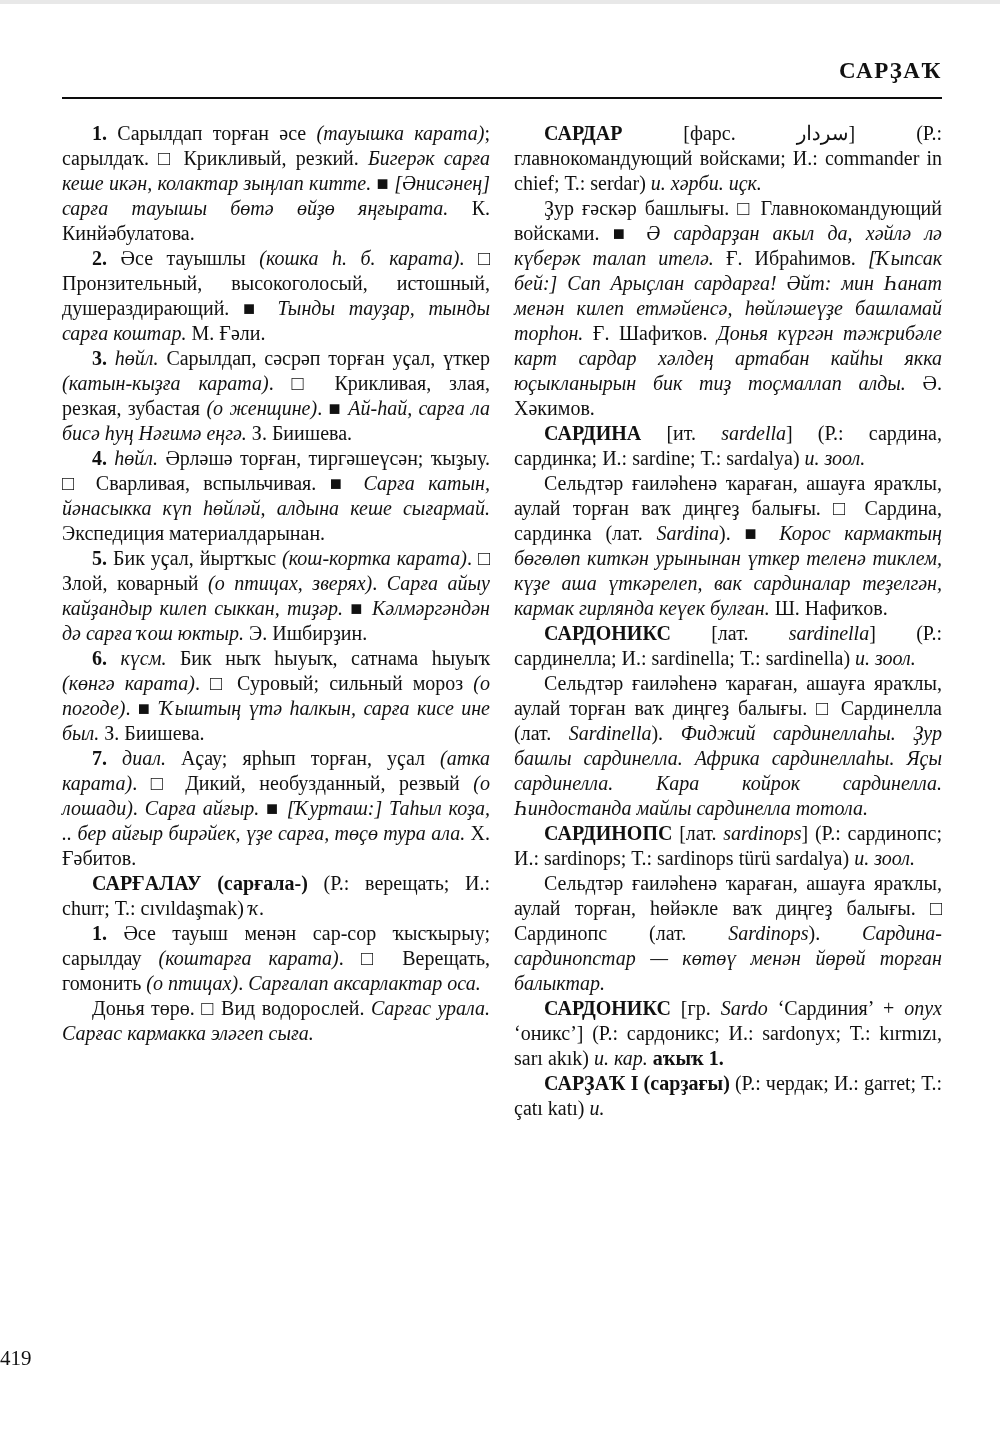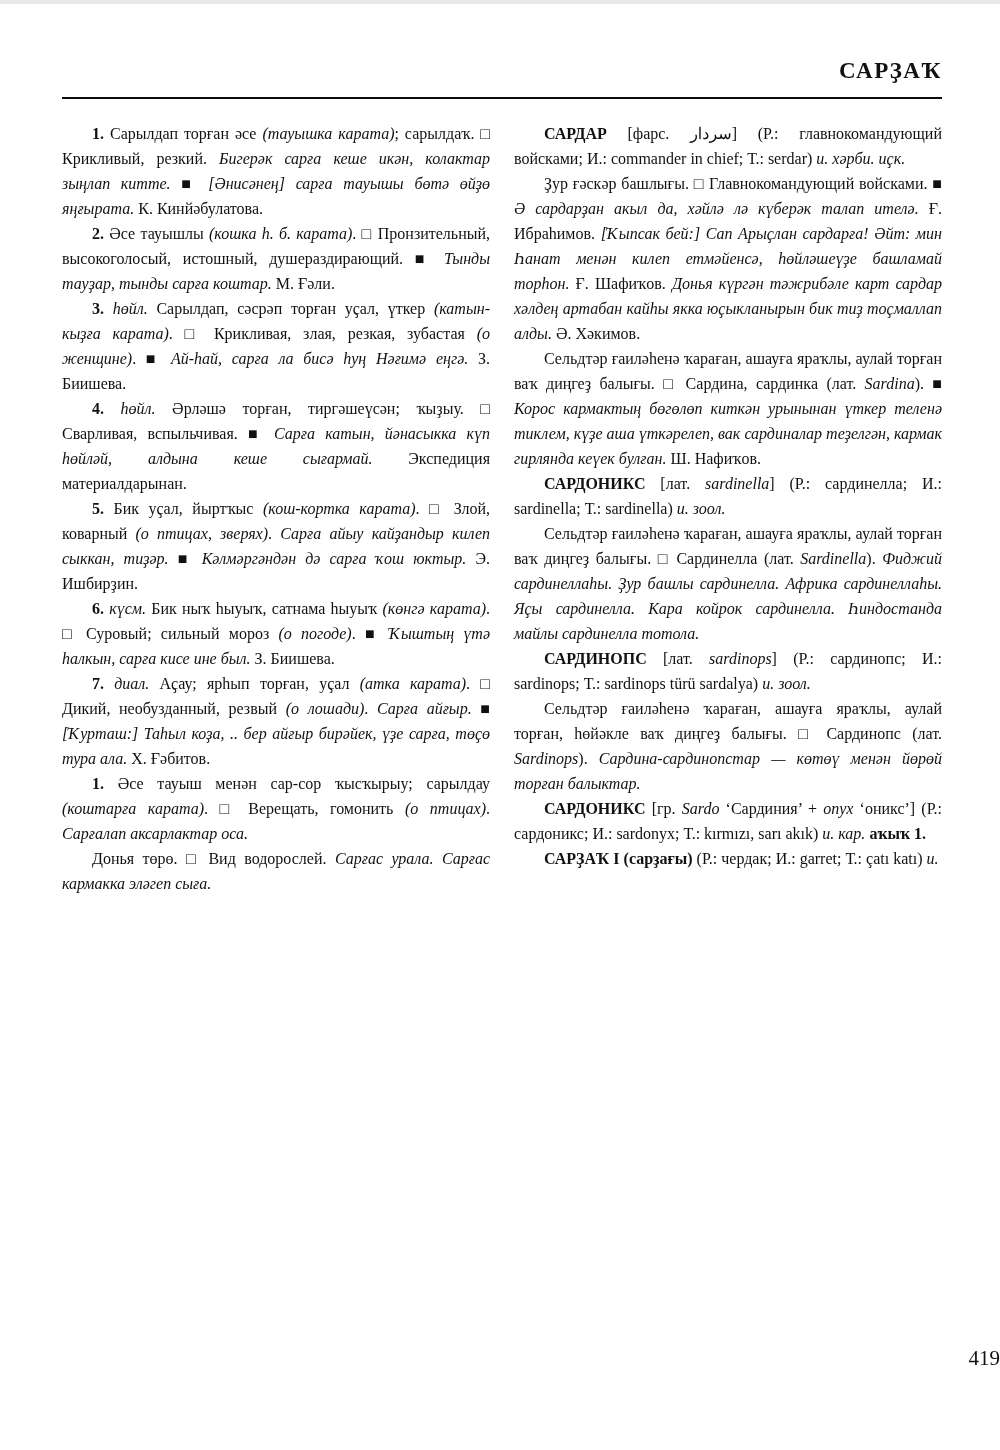--- a/index.html
+++ b/index.html
@@ -32,36 +32,36 @@
     border-top: 2.5px solid #0d0d0d;
     margin-top: 13px;
   }
   .columns {
     display: flex;
     gap: 24px;
     margin-top: 22px;
   }
   .col {
     width: 428px;
-    font-size: 16px;
+    font-size: 20px;
     line-height: 25px;
     text-align: justify;
   }
   .col p {
     text-indent: 30px;
     margin: 0;
   }
   .b  { font-weight: bold; }
   .i  { font-style: italic; }
   .page-number {
     position: absolute;
     left: 0;
     top: 1342px;
     width: 100%;
-    text-align: right;
+    text-align: left;
     font-size: 21px;
   }
 </style>
 </head>
 <body>
 
 <div class="page">
   <div class="content">
 
     <div class="runhead">САРҘАҠ</div>
@@ -70,27 +70,29 @@
     <div class="columns">
 
       <div class="col">
         <p><span class="b">1. </span><span>Сарылдап торған әсе </span><span class="i">(тауышка карата)</span><span>; сарылдаҡ. □ Крикливый, резкий. </span><span class="i">Бигерәк сарға кеше икән, колактар зыңлап китте.</span><span> ■ </span><span class="i">[Әнисәнең] сарға тауышы бөтә өйҙө яңғырата.</span><span> К. Кинйәбулатова.</span></p>
         <p><span class="b">2. </span><span>Әсе тауышлы </span><span class="i">(кошка һ. б. карата)</span><span>. □ Пронзительный, высокоголосый, истошный, душераздирающий. ■ </span><span class="i">Тынды тауҙар, тынды сарға коштар.</span><span> М. Ғәли.</span></p>
         <p><span class="b">3. </span><span class="i">һөйл. </span><span>Сарылдап, сәсрәп торған уҫал, үткер </span><span class="i">(катын-кыҙға карата)</span><span>. □ Крикливая, злая, резкая, зубастая </span><span class="i">(о женщине)</span><span>. ■ </span><span class="i">Ай-һай, сарға ла бисә һуң Нәғимә еңгә.</span><span> З. Биишева.</span></p>
         <p><span class="b">4. </span><span class="i">һөйл. </span><span>Әрләшә торған, тиргәшеүсән; ҡыҙыу. □ Сварливая, вспыльчивая. ■ </span><span class="i">Сарға катын, йәнасыкка күп һөйләй, алдына кеше сығармай.</span><span> Экспедиция материалдарынан.</span></p>
         <p><span class="b">5. </span><span>Бик уҫал, йыртҡыс </span><span class="i">(кош-кортка карата)</span><span>. □ Злой, коварный </span><span class="i">(о птицах, зверях)</span><span>. </span><span class="i">Сарға айыу кайҙандыр килеп сыккан, тиҙәр.</span><span> ■ </span><span class="i">Кәлмәргәндән дә сарға ҡош юктыр.</span><span> Э. Ишбирҙин.</span></p>
         <p><span class="b">6. </span><span class="i">күсм. </span><span>Бик ныҡ һыуыҡ, сатнама һыуыҡ </span><span class="i">(көнгә карата)</span><span>. □ Суровый; сильный мороз </span><span class="i">(о погоде)</span><span>. ■ </span><span class="i">Ҡыштың үтә һалкын, сарға кисе ине был.</span><span> З. Биишева.</span></p>
         <p><span class="b">7. </span><span class="i">диал. </span><span>Аҫау; ярһып торған, уҫал </span><span class="i">(атка карата)</span><span>. □ Дикий, необузданный, резвый </span><span class="i">(о лошади)</span><span>. </span><span class="i">Сарға айғыр.</span><span> ■ </span><span class="i">[Ҡурташ:] Таһыл коҙа, .. бер айғыр бирәйек, үҙе сарға, төҫө тура ала.</span><span> Х. Ғәбитов.</span></p>
+        <p><span class="b">САРҒАЛАУ (сарғала-) </span><span>(Р.: верещать; И.: churr; Т.: cıvıldaşmak) </span><span class="i">ҡ.</span></p>
         <p><span class="b">1. </span><span>Әсе тауыш менән сар-сор ҡысҡырыу; сарылдау </span><span class="i">(коштарға карата)</span><span>. □ Верещать, гомонить </span><span class="i">(о птицах)</span><span>. </span><span class="i">Сарғалап аксарлактар оса.</span></p>
         <p><span>Донья төрө. □ Вид водорослей. </span><span class="i">Сарғас урала. Сарғас кармакка эләгеп сыға.</span></p>
       </div>
 
       <div class="col">
         <p><span class="b">САРДАР </span><span>[фарс. سردار] (Р.: главнокомандующий войсками; И.: commander in chief; Т.: serdar) </span><span class="i">и. хәрби. иҫк.</span></p>
         <p><span>Ҙур ғәскәр башлығы. □ Главнокомандующий войсками. ■ </span><span class="i">Ә сардарҙан акыл да, хәйлә лә күберәк талап ителә.</span><span> Ғ. Ибраһимов. </span><span class="i">[Ҡыпсак бей:] Сап Арыҫлан сардарға! Әйт: мин Һанат менән килеп етмәйенсә, һөйләшеүҙе башламай торһон.</span><span> Ғ. Шафиҡов. </span><span class="i">Донья күргән тәжрибәле карт сардар хәлдең артабан кайһы якка юҫыкланырын бик тиҙ тоҫмаллап алды.</span><span> Ә. Хәкимов.</span></p>
+        <p><span class="b">САРДИНА </span><span>[ит. </span><span class="i">sardella</span><span>] (Р.: сардина, сардинка; И.: sardine; Т.: sardalya) </span><span class="i">и. зоол.</span></p>
         <p><span>Сельдтәр ғаиләһенә ҡараған, ашауға яраҡлы, аулай торған ваҡ диңгеҙ балығы. □ Сардина, сардинка (лат. </span><span class="i">Sardina</span><span>). ■ </span><span class="i">Корос кармактың бөгөлөп киткән урынынан үткер теленә тиклем, күҙе аша үткәрелеп, вак сардиналар теҙелгән, кармак гирлянда кеүек булған.</span><span> Ш. Нафиҡов.</span></p>
         <p><span class="b">САРДОНИКС </span><span>[лат. </span><span class="i">sardinella</span><span>] (Р.: сардинелла; И.: sardinella; Т.: sardinella) </span><span class="i">и. зоол.</span></p>
         <p><span>Сельдтәр ғаиләһенә ҡараған, ашауға яраҡлы, аулай торған ваҡ диңгеҙ балығы. □ Сардинелла (лат. </span><span class="i">Sardinella</span><span>). </span><span class="i">Фиджий сардинеллаһы. Ҙур башлы сардинелла. Африка сардинеллаһы. Яҫы сардинелла. Кара койрок сардинелла. Һиндостанда майлы сардинелла тотола.</span></p>
         <p><span class="b">САРДИНОПС </span><span>[лат. </span><span class="i">sardinops</span><span>] (Р.: сардинопс; И.: sardinops; Т.: sardinops türü sardalya) </span><span class="i">и. зоол.</span></p>
         <p><span>Сельдтәр ғаиләһенә ҡараған, ашауға яраҡлы, аулай торған, һөйәкле ваҡ диңгеҙ балығы. □ Сардинопс (лат. </span><span class="i">Sardinops</span><span>). </span><span class="i">Сардина-сардинопстар — көтөү менән йөрөй торған балыктар.</span></p>
         <p><span class="b">САРДОНИКС </span><span>[гр. </span><span class="i">Sardo</span><span> ‘Сардиния’ + </span><span class="i">onyx</span><span> ‘оникс’] (Р.: сардоникс; И.: sardonyx; Т.: kırmızı, sarı akık) </span><span class="i">и. кар. </span><span class="b">аҡыҡ 1.</span></p>
         <p><span class="b">САРҘАҠ I (сарҙағы) </span><span>(Р.: чердак; И.: garret; Т.: çatı katı) </span><span class="i">и.</span></p>
       </div>
 
     </div>

